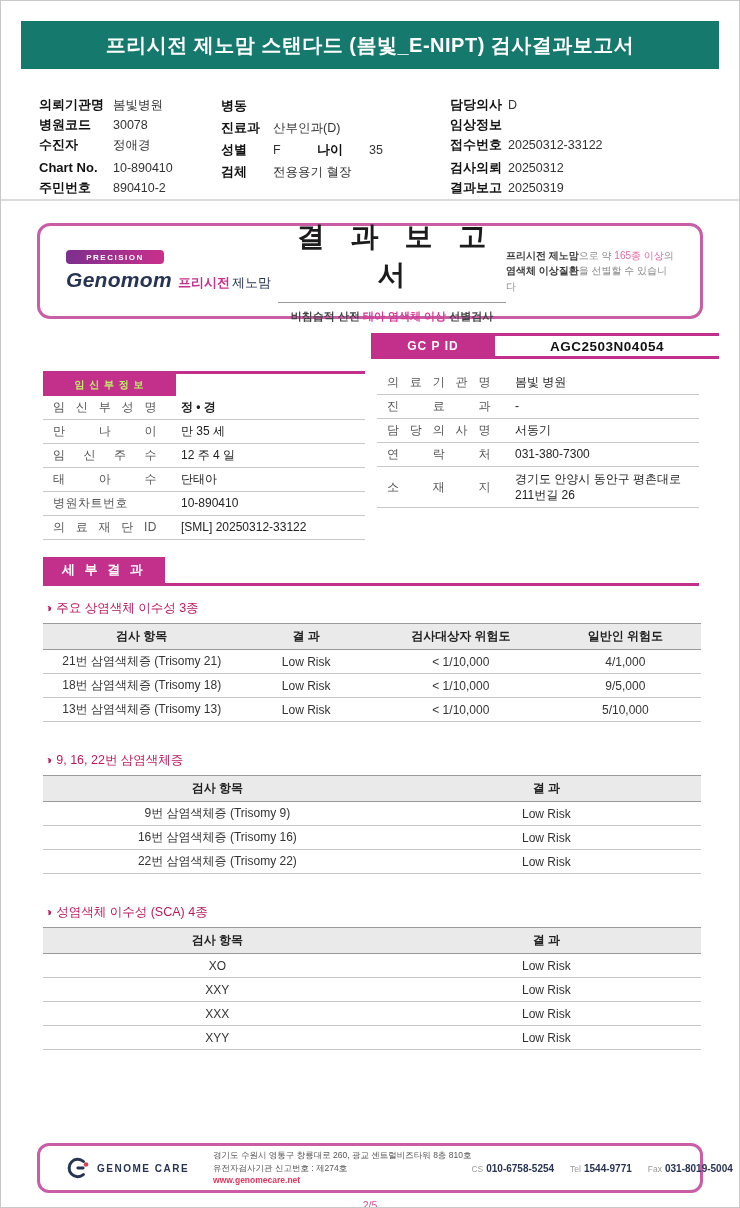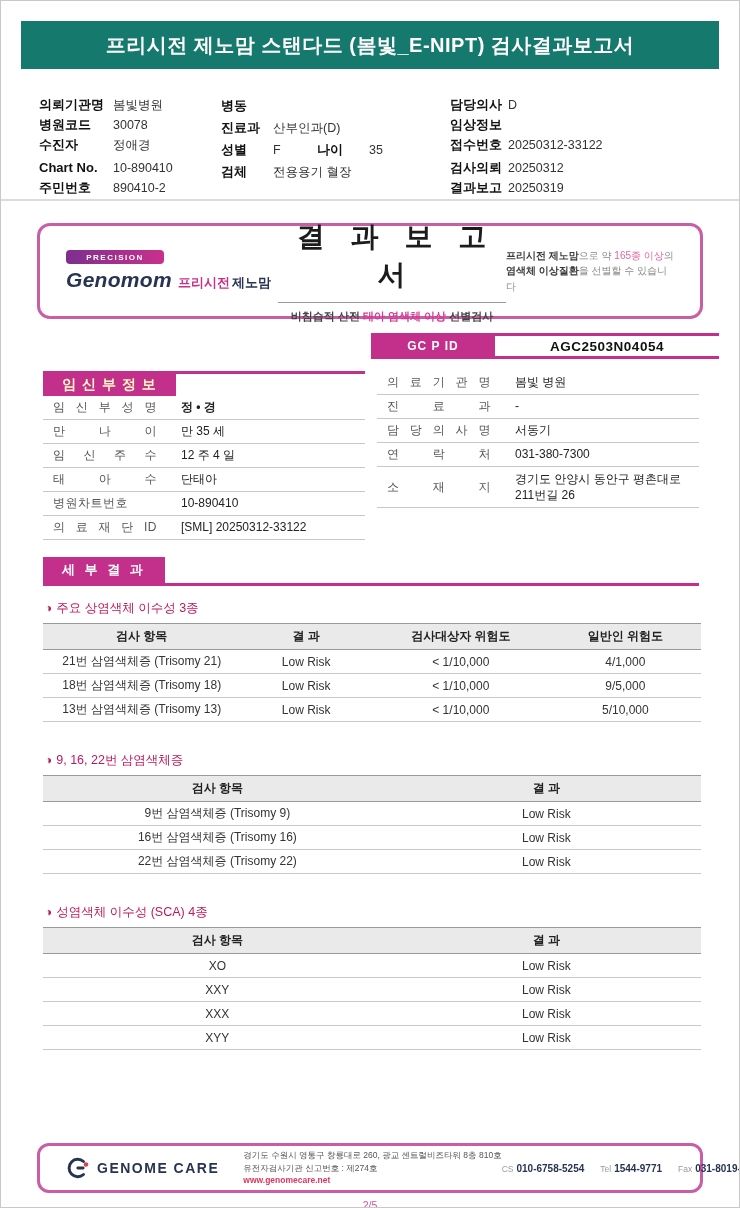--- a/index.html
+++ b/index.html
@@ -45,43 +45,43 @@
   .precision-pill{
     width:98px;height:14px;border-radius:4px;
     background:linear-gradient(90deg,#7d2f8e,#c9308c);
     color:#fff;font-size:8px;font-weight:800;letter-spacing:1.5px;
     display:flex;align-items:center;justify-content:center;gap:22px;
   }
   .pill-dot{width:5px;height:5px;border-radius:50%;border:1.3px solid #fff;box-sizing:border-box;display:inline-block;}
   .brand-line{margin-top:4px;white-space:nowrap;}
   .brand-name{font-size:21px;font-weight:800;color:#273352;letter-spacing:0.3px;font-style:italic;}
   .brand-kr-pink{font-size:13px;font-weight:800;color:#c9308c;margin-left:6px;}
-  .brand-kr-dark{font-size:13px;font-weight:700;color:#273352;margin-left:2px;}
+  .brand-kr-dark{font-size:13px;font-weight:400;color:#273352;margin-left:2px;}
   .center-title{flex:1;text-align:center;}
   .big-title{font-size:28px;font-weight:800;color:#1c1c1c;letter-spacing:9px;
     display:inline-block;border-bottom:1px solid #9a9a9a;padding:0 4px 8px 12px;}
   .subtitle{margin-top:6px;font-size:11px;color:#444;font-weight:700;}
   .subtitle .hl{color:#d43a93;}
   .right-note{width:168px;flex:none;font-size:10px;line-height:1.55;color:#8a8a8a;}
   .right-note b{color:#3a3a3a;}
   .right-note .pk{color:#e0679f;}
 
   
   .gcpid-row{width:348px;margin:14px 20px 0 auto;display:flex;height:26px;}
   .gcpid-label{width:124px;background:#c3308c;color:#fff;font-size:12px;font-weight:700;
     letter-spacing:1px;display:flex;align-items:center;justify-content:center;}
   .gcpid-value{flex:1;border-top:3px solid #c3308c;border-bottom:3px solid #c3308c;box-sizing:border-box;
     display:flex;align-items:center;justify-content:center;font-size:13.5px;font-weight:800;color:#111;letter-spacing:0.5px;}
 
   
   .info-tables{display:flex;gap:12px;margin:12px 40px 0 42px;}
   .itable{flex:1;font-size:12px;}
   .ihead{border-top:3px solid #c3308c;height:22px;}
-  .hbox{background:#c3308c;color:#fef9c3;font-weight:800;width:133px;height:22px;
-    display:flex;align-items:center;justify-content:center;font-size:14px;letter-spacing:1px;}
+  .hbox{background:#c3308c;color:#bef264;font-weight:800;width:133px;height:22px;
+    display:flex;align-items:center;justify-content:center;font-size:10px;letter-spacing:1px;}
   .irow{display:flex;align-items:center;border-bottom:1px solid #c8c8c8;min-height:21px;padding:1px 0;}
   .ilabel{width:104px;flex:none;padding:0 16px 0 10px;color:#555;
     text-align:justify;text-align-last:justify;letter-spacing:0.5px;}
   .ivalue{flex:1;padding-left:8px;color:#222;line-height:1.35;}
   .ivalue.bold{font-weight:800;}
   .irow.tall{min-height:38px;}
 
   
   .section-bar{margin:17px 40px 0 42px;border-bottom:3px solid #c3308c;line-height:0;}
   .sbox{display:inline-block;background:#c3308c;color:#fff;font-weight:800;font-size:13px;
@@ -92,21 +92,21 @@
   .rt{width:658px;margin:6px 40px 0 42px;border-collapse:collapse;font-size:12px;table-layout:fixed;}
   .rt th{background:#eaeaea;border-top:1px solid #9a9a9a;border-bottom:1px solid #9a9a9a;
     height:23px;font-weight:800;color:#222;}
   .rt td{border-bottom:1px solid #c9c9c9;height:21px;text-align:center;color:#333;}
 
   
   .footer-box{position:absolute;left:36px;right:36px;top:1122px;height:50px;
     border:3px solid #c95da6;border-radius:12px;box-sizing:border-box;
     display:flex;align-items:center;padding:0 24px;}
   .flogo{display:flex;align-items:center;gap:7px;flex:none;}
-  .flogo-text{font-size:14px;font-weight:800;color:#273352;letter-spacing:1.5px;}
+  .flogo-text{font-size:10px;font-weight:800;color:#273352;letter-spacing:1.5px;}
   .faddr{margin-left:24px;font-size:8.5px;line-height:1.5;color:#555;flex:none;}
   .fweb{color:#e0355c;font-weight:700;}
   .fcontacts{margin-left:auto;display:flex;gap:16px;align-items:center;font-size:10px;}
   .fc-item{white-space:nowrap;}
   .fc-label{color:#9a9a9a;font-size:8.5px;margin-right:3px;}
   .fc-value{color:#273352;font-weight:800;}
   .page-num{position:absolute;top:1178px;left:0;width:100%;text-align:center;
     font-size:10.5px;color:#d0549f;}
 </style>
 </head>

